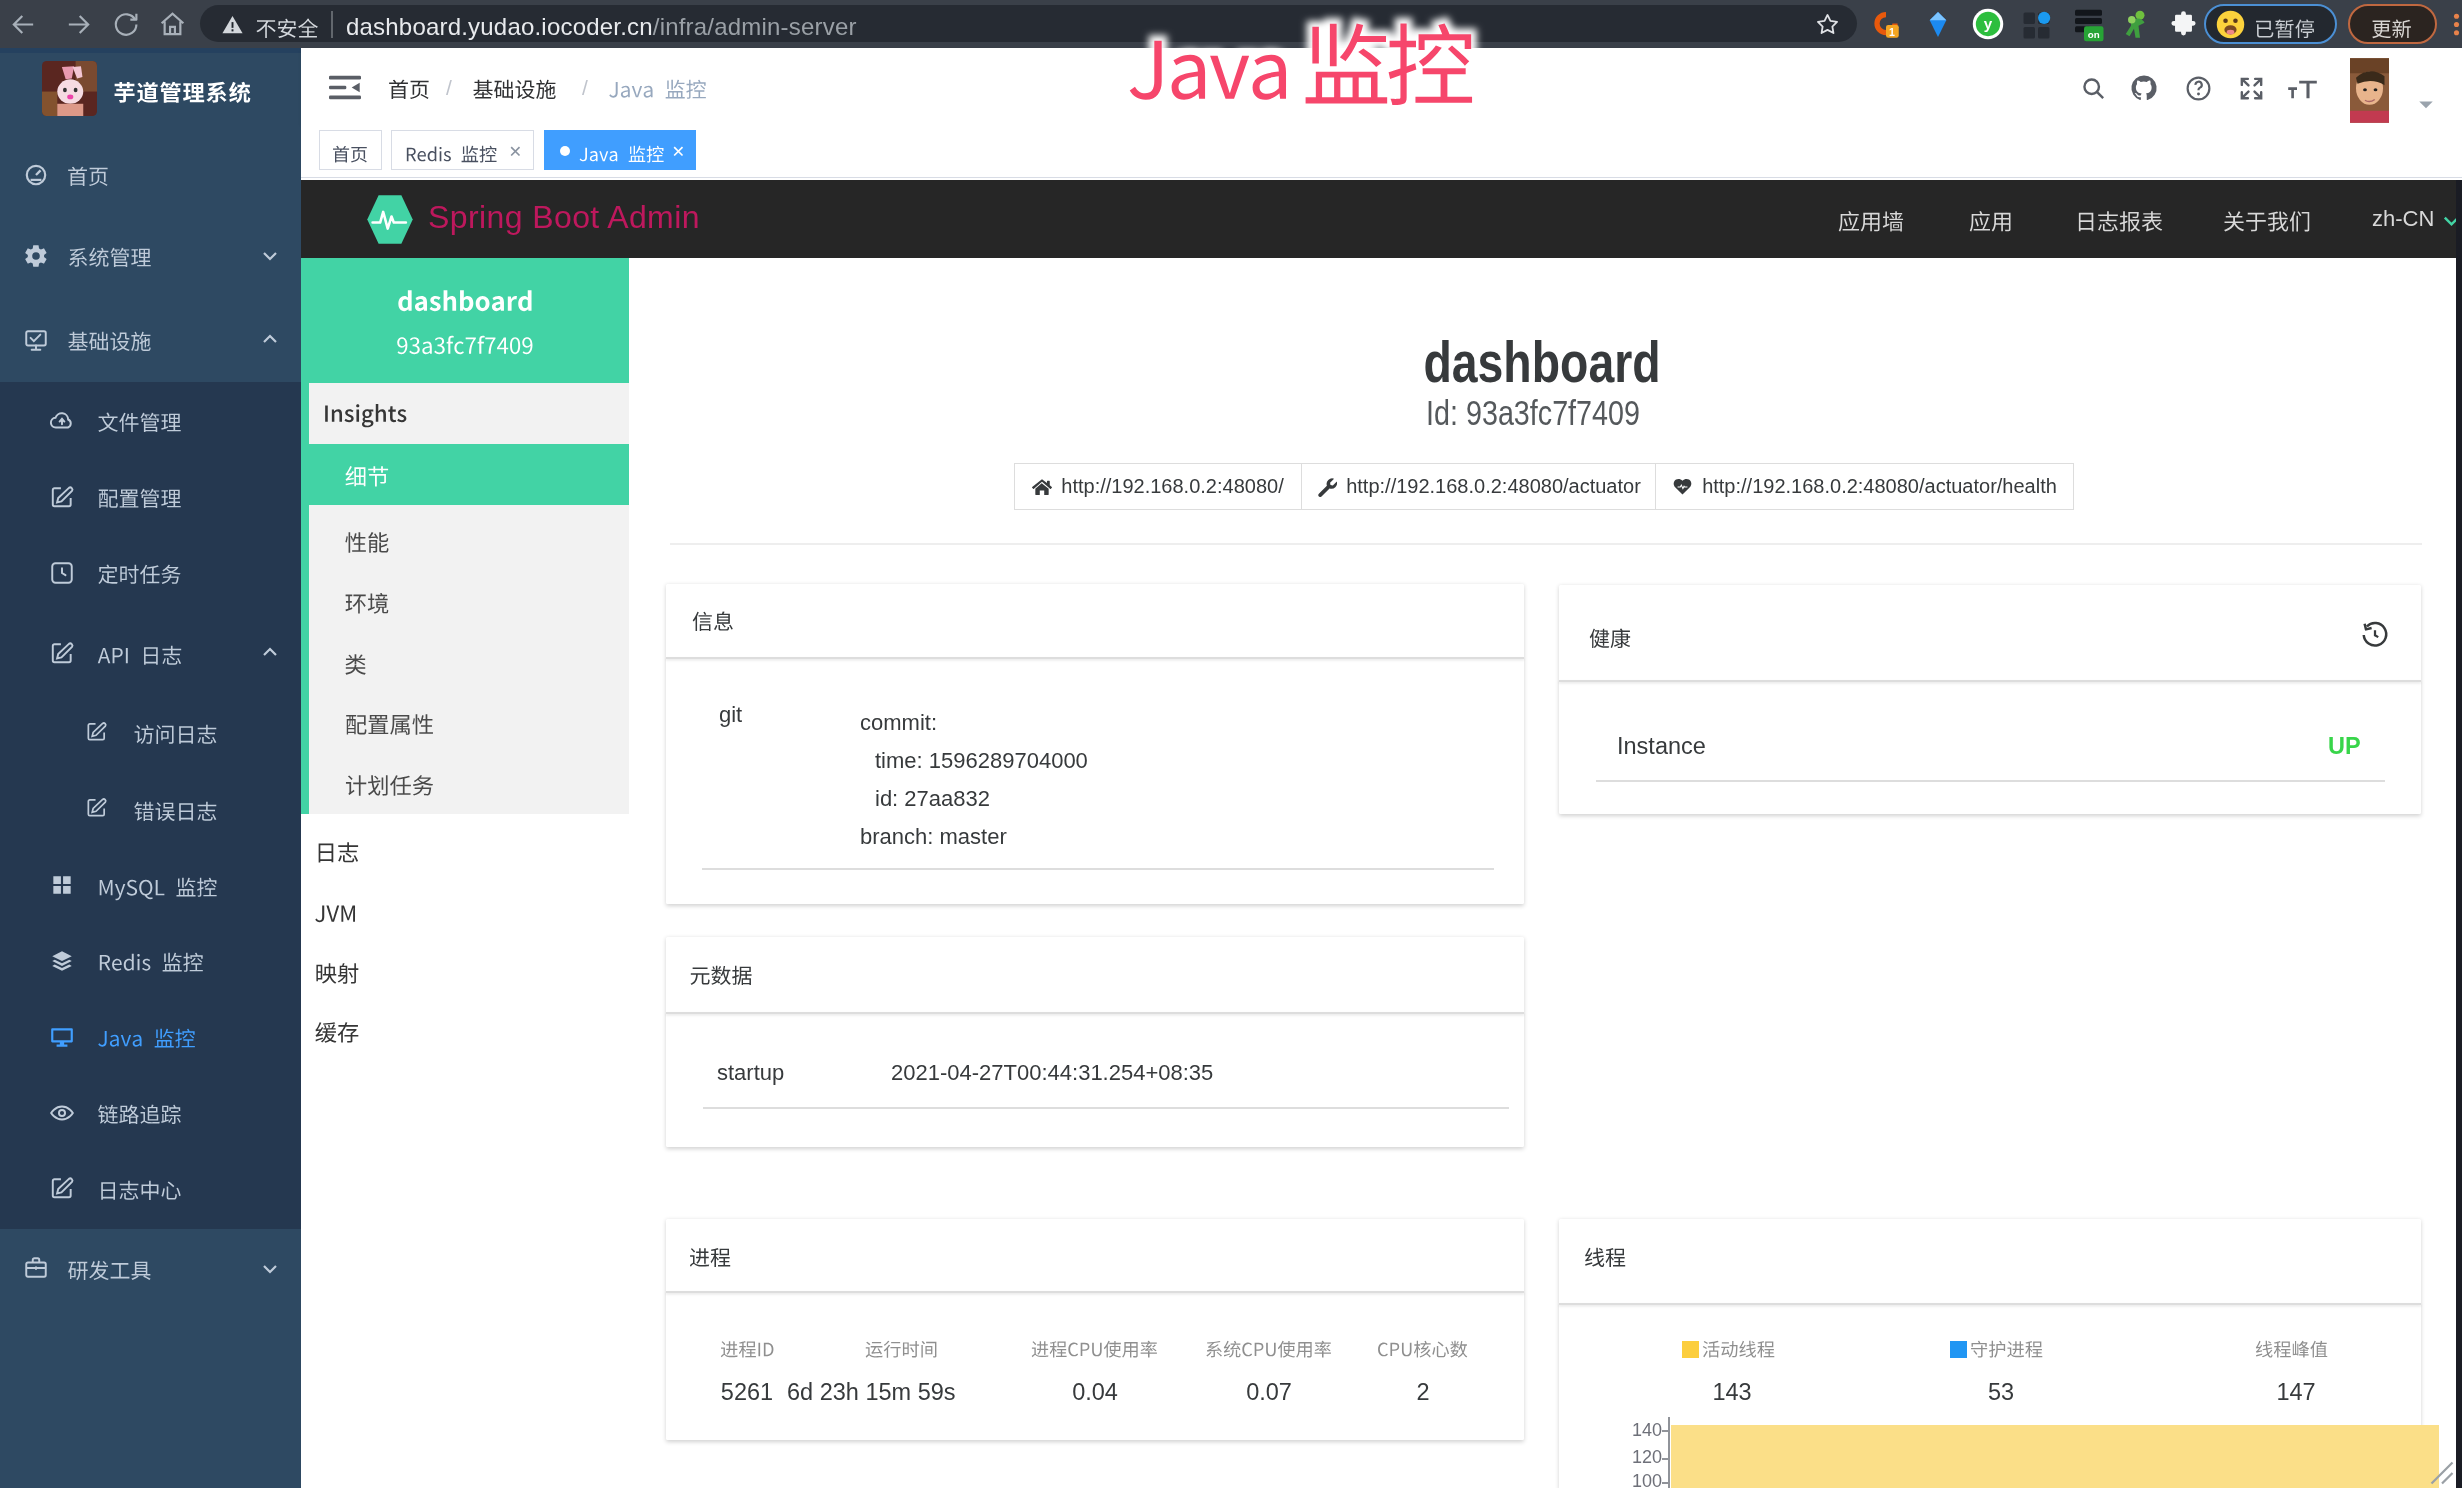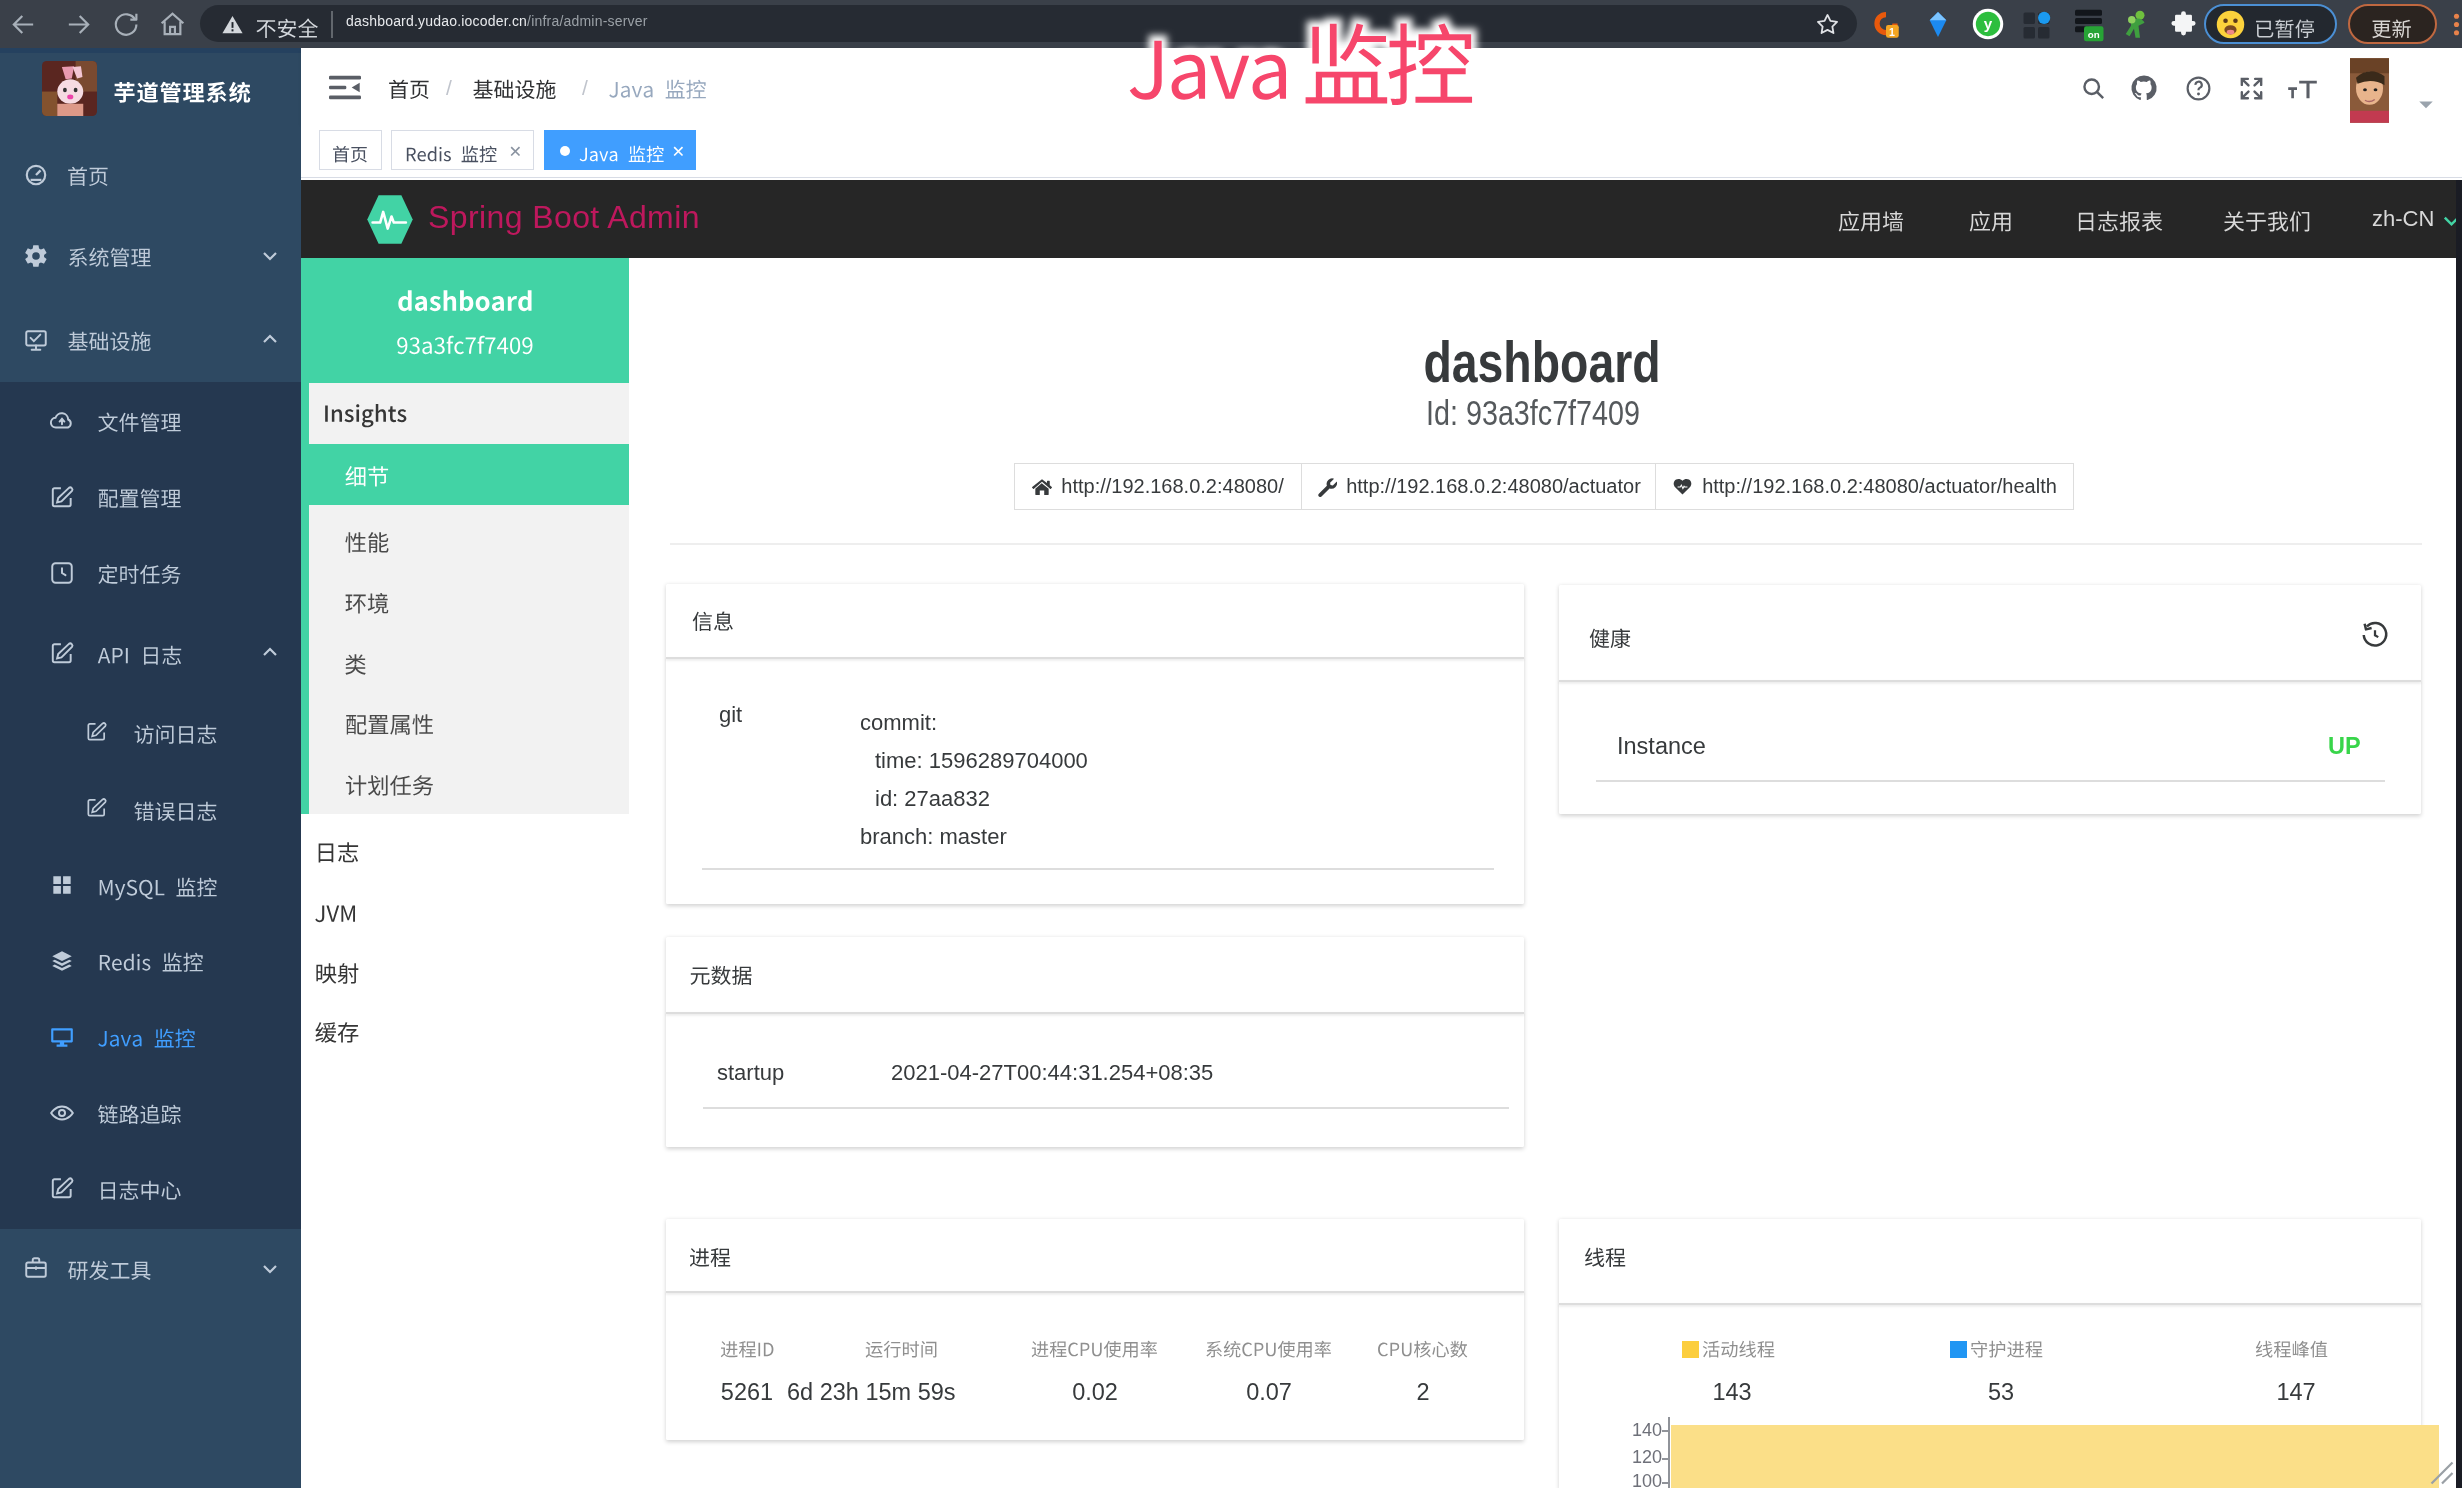--- a/index.html
+++ b/index.html
@@ -36,21 +36,21 @@
       <rect x="11" y="9.5" width="2" height="6" fill="#20252d"></rect>
       <rect x="11" y="17" width="2" height="2.2" fill="#20252d"></rect>
     </svg>
   </div>
 <div style="position:absolute;left:255px;top:12px;">
     <svg width="64" height="31" viewBox="0 -32.5 84 41.4" style="overflow:visible">
       <path d="M15.7 -13.4C19.0 -11.1 23.2 -7.8 25.2 -5.7L26.9 -7.3C24.8 -9.5 20.5 -12.6 17.2 -14.7ZM1.9 -21.6V-19.4H14.4C11.6 -14.6 6.8 -9.9 1.2 -7.1C1.7 -6.7 2.3 -5.8 2.7 -5.3C6.6 -7.3 10.0 -10.2 12.9 -13.5V2.2H15.1V-16.4C15.8 -17.3 16.5 -18.4 17.1 -19.4H26.1V-21.6Z M39.6 -23.0C40.0 -22.2 40.5 -21.2 40.9 -20.3H30.6V-14.6H32.7V-18.3H51.2V-14.6H53.4V-20.3H43.4C43.0 -21.2 42.3 -22.6 41.7 -23.6ZM46.4 -10.6C45.5 -8.3 44.3 -6.5 42.7 -5.0C40.7 -5.8 38.6 -6.5 36.7 -7.2C37.4 -8.2 38.1 -9.4 38.9 -10.6ZM36.4 -10.6C35.4 -9.0 34.3 -7.4 33.4 -6.2C35.7 -5.5 38.3 -4.5 40.8 -3.5C38.1 -1.7 34.6 -0.5 30.3 0.3C30.7 0.7 31.4 1.7 31.6 2.2C36.2 1.2 40.0 -0.3 43.0 -2.5C46.5 -1.0 49.8 0.6 51.9 2.0L53.6 0.2C51.4 -1.1 48.2 -2.7 44.8 -4.1C46.5 -5.9 47.8 -8.0 48.8 -10.6H54.2V-12.6H40.0C40.8 -14.0 41.5 -15.4 42.1 -16.7L39.8 -17.1C39.2 -15.7 38.4 -14.1 37.5 -12.6H29.9V-10.6Z M69.8 -23.8C67.0 -19.4 61.9 -15.3 56.7 -12.9C57.3 -12.5 57.9 -11.8 58.2 -11.2C59.3 -11.8 60.4 -12.4 61.5 -13.1V-11.3H68.9V-6.9H61.7V-5.1H68.9V-0.4H58.1V1.5H82.0V-0.4H71.1V-5.1H78.7V-6.9H71.1V-11.3H78.7V-13.2C79.7 -12.4 80.8 -11.8 81.9 -11.1C82.2 -11.7 82.8 -12.5 83.4 -12.9C78.8 -15.3 74.6 -18.2 71.2 -22.2L71.7 -23.0ZM61.6 -13.2C64.8 -15.2 67.7 -17.8 70.0 -20.7C72.7 -17.6 75.5 -15.3 78.6 -13.2Z" fill="#d3d7dc"></path>
     </svg>
   </div>
 <div class="abs" style="left:331px;top:10.6px;width:1.5px;height:27px;background:#62676d"></div>
-<div class="abs" style="left:346px;top:13px;font-size:14px;color:#e8eaed;letter-spacing:0.2px">dashboard.yudao.iocoder.cn<span style="color:#9aa0a6">/infra/admin-server</span></div>
+<div class="abs" style="left:346px;top:13px;font-size:24px;color:#e8eaed;letter-spacing:0.2px">dashboard.yudao.iocoder.cn<span style="color:#9aa0a6">/infra/admin-server</span></div>
 <div style="position:absolute;left:1814px;top:10.6px;">
     <svg width="27" height="27" viewBox="0 0 24 24" fill="none" stroke="#dfe1e5" stroke-width="1.6" stroke-linejoin="round">
       <path d="M12 3.5l2.6 5.3 5.9.9-4.2 4.1 1 5.8-5.3-2.8-5.3 2.8 1-5.8L3.5 9.7l5.9-.9z"></path>
     </svg>
   </div>
 <div style="position:absolute;left:1871px;top:10px;">
     <svg width="30" height="30" viewBox="0 0 40 40">
       <path d="M20 6a12 12 0 1 0 12 12" fill="none" stroke="#e8590c" stroke-width="7"></path>
       <rect x="20" y="20" width="17" height="17" rx="3" fill="#f5a623"></rect>
       <text x="28" y="34" font-size="14" font-weight="bold" fill="#fff" text-anchor="middle" font-family="Liberation Sans">1</text>
@@ -622,21 +622,21 @@
     <svg width="73" height="27" viewBox="0 -27.8 96 35.5" style="overflow:visible">
       <path d="M9.1 -18.6V-16.9H21.2V-18.6ZM1.6 -17.7C3.0 -16.7 4.9 -15.3 5.9 -14.5L7.1 -15.8C6.1 -16.6 4.2 -18.0 2.8 -18.9ZM9.0 -2.9C9.7 -3.2 10.8 -3.3 19.8 -4.1L20.7 -2.2L22.3 -3.1C21.4 -4.9 19.5 -8.0 18.0 -10.4L16.5 -9.7C17.3 -8.4 18.1 -7.0 18.9 -5.6L11.0 -5.0C12.3 -6.9 13.6 -9.2 14.5 -11.5H22.9V-13.2H7.5V-11.5H12.4C11.5 -9.0 10.1 -6.7 9.7 -6.1C9.2 -5.3 8.8 -4.8 8.4 -4.7C8.6 -4.2 8.9 -3.2 9.0 -2.9ZM6.0 -11.8H1.0V-10.1H4.3V-2.4C3.3 -2.0 2.1 -0.9 0.9 0.4L2.2 2.0C3.3 0.4 4.5 -1.0 5.3 -1.0C5.9 -1.0 6.7 -0.2 7.7 0.4C9.4 1.4 11.4 1.7 14.3 1.7C16.9 1.7 21.0 1.6 22.7 1.5C22.7 0.9 23.0 0.0 23.2 -0.5C20.7 -0.2 17.1 -0.0 14.4 -0.0C11.7 -0.0 9.7 -0.2 8.1 -1.2C7.1 -1.8 6.6 -2.3 6.0 -2.5Z M34.4 -18.7V-17.0H46.2V-18.7ZM30.4 -20.2C29.2 -18.4 26.9 -16.3 24.8 -14.9C25.2 -14.6 25.7 -13.9 25.9 -13.5C28.1 -15.0 30.5 -17.4 32.1 -19.5ZM33.4 -12.1V-10.4H41.5V-0.4C41.5 -0.0 41.3 0.1 40.8 0.1C40.4 0.1 38.8 0.1 37.1 0.1C37.3 0.6 37.6 1.3 37.7 1.8C40.0 1.8 41.4 1.8 42.2 1.6C43.0 1.3 43.3 0.7 43.3 -0.4V-10.4H46.9V-12.1ZM31.4 -15.0C29.7 -12.3 27.1 -9.5 24.6 -7.7C25.0 -7.4 25.6 -6.6 25.9 -6.2C26.8 -6.9 27.7 -7.8 28.6 -8.7V2.0H30.4V-10.7C31.4 -11.9 32.3 -13.2 33.1 -14.4Z M59.4 -10.8C60.6 -9.0 62.3 -6.5 63.0 -5.0L64.6 -5.9C63.8 -7.4 62.2 -9.8 60.9 -11.6ZM55.8 -9.6V-4.2H51.7V-9.6ZM55.8 -11.3H51.7V-16.5H55.8ZM49.9 -18.1V-0.6H51.7V-2.5H57.5V-18.1ZM66.3 -20.0V-15.4H58.6V-13.6H66.3V-0.8C66.3 -0.3 66.1 -0.1 65.7 -0.1C65.1 -0.1 63.4 -0.1 61.5 -0.2C61.8 0.4 62.0 1.2 62.2 1.7C64.6 1.7 66.1 1.7 67.0 1.3C67.8 1.1 68.2 0.5 68.2 -0.8V-13.6H71.1V-15.4H68.2V-20.0Z M74.2 -14.8V1.9H76.0V-14.8ZM74.5 -19.0C75.6 -17.9 76.9 -16.4 77.4 -15.5L78.9 -16.4C78.4 -17.4 77.1 -18.8 75.9 -19.8ZM81.1 -7.1H86.9V-3.8H81.1ZM81.1 -11.8H86.9V-8.6H81.1ZM79.5 -13.3V-2.4H88.6V-13.3ZM80.4 -18.8V-17.1H92.1V-0.3C92.1 0.0 92.0 0.1 91.7 0.2C91.3 0.2 90.4 0.2 89.4 0.1C89.6 0.6 89.8 1.4 89.9 1.8C91.4 1.8 92.4 1.8 93.1 1.5C93.7 1.2 93.9 0.7 93.9 -0.3V-18.8Z" fill="#8f8f8f"></path>
     </svg>
   </div>
 <div class="abs" style="left:787px;top:1379px;width:228px;text-align:left;font-size:23.5px;color:#373a3c">6d 23h 15m 59s</div>
 <div style="position:absolute;left:1031px;top:1335px;">
     <svg width="127" height="27" viewBox="0 -27.8 168 35.5" style="overflow:visible">
       <path d="M1.9 -18.7C3.3 -17.5 4.9 -15.7 5.6 -14.6L7.0 -15.8C6.2 -16.8 4.6 -18.5 3.2 -19.7ZM17.3 -19.7V-15.8H13.3V-19.7H11.5V-15.8H8.1V-14.1H11.5V-11.3L11.5 -9.8H8.0V-8.0H11.3C10.9 -6.2 10.2 -4.4 8.4 -3.1C8.7 -2.8 9.4 -2.1 9.6 -1.8C11.8 -3.4 12.7 -5.7 13.1 -8.0H17.3V-1.9H19.1V-8.0H22.7V-9.8H19.1V-14.1H22.2V-15.8H19.1V-19.7ZM13.3 -14.1H17.3V-9.8H13.3L13.3 -11.2ZM6.3 -11.5H1.2V-9.8H4.5V-2.9C3.4 -2.5 2.2 -1.4 0.9 -0.0L2.1 1.6C3.4 -0.0 4.5 -1.5 5.4 -1.5C5.9 -1.5 6.6 -0.7 7.7 -0.0C9.3 1.0 11.3 1.3 14.3 1.3C16.6 1.3 20.9 1.1 22.6 1.0C22.6 0.5 22.9 -0.4 23.1 -0.8C20.8 -0.6 17.2 -0.4 14.4 -0.4C11.6 -0.4 9.6 -0.6 8.0 -1.5C7.2 -2.0 6.7 -2.5 6.3 -2.8Z M36.8 -17.6H44.0V-13.2H36.8ZM35.1 -19.2V-11.6H45.8V-19.2ZM34.8 -5.0V-3.5H39.5V-0.3H33.1V1.3H47.1V-0.3H41.2V-3.5H46.1V-5.0H41.2V-7.9H46.6V-9.5H34.2V-7.9H39.5V-5.0ZM32.7 -19.8C30.9 -19.0 27.7 -18.3 25.0 -17.9C25.2 -17.5 25.5 -16.9 25.6 -16.5C26.7 -16.6 27.9 -16.8 29.1 -17.1V-13.4H25.2V-11.7H28.8C27.9 -9.0 26.2 -5.8 24.7 -4.1C25.0 -3.7 25.4 -3.0 25.6 -2.5C26.8 -4.0 28.1 -6.3 29.1 -8.8V1.9H30.9V-8.5C31.7 -7.5 32.6 -6.2 33.0 -5.5L34.1 -6.9C33.6 -7.5 31.6 -9.6 30.9 -10.2V-11.7H33.9V-13.4H30.9V-17.5C32.0 -17.8 33.0 -18.1 33.9 -18.4Z M57.0 0.3C59.3 0.3 61.1 -0.6 62.4 -2.2L61.2 -3.6C60.1 -2.4 58.8 -1.6 57.1 -1.6C53.8 -1.6 51.7 -4.4 51.7 -8.9C51.7 -13.2 53.9 -16.0 57.2 -16.0C58.7 -16.0 59.9 -15.3 60.8 -14.3L62.0 -15.7C61.0 -16.9 59.3 -17.9 57.2 -17.9C52.7 -17.9 49.4 -14.5 49.4 -8.8C49.4 -3.1 52.7 0.3 57.0 0.3Z M65.7 0.0H67.9V-7.0H70.8C74.7 -7.0 77.3 -8.7 77.3 -12.4C77.3 -16.3 74.7 -17.6 70.8 -17.6H65.7ZM67.9 -8.8V-15.8H70.5C73.6 -15.8 75.1 -15.0 75.1 -12.4C75.1 -9.9 73.7 -8.8 70.6 -8.8Z M87.2 0.3C90.7 0.3 93.5 -1.6 93.5 -7.2V-17.6H91.3V-7.2C91.3 -3.0 89.5 -1.6 87.2 -1.6C84.9 -1.6 83.1 -3.0 83.1 -7.2V-17.6H80.9V-7.2C80.9 -1.6 83.6 0.3 87.2 0.3Z M110.2 -20.1V-17.5H103.5V-15.8H110.2V-13.5H104.2V-6.8H110.1C109.9 -5.5 109.5 -4.3 108.8 -3.1C107.5 -4.0 106.5 -5.1 105.7 -6.4L104.2 -5.9C105.1 -4.3 106.3 -3.0 107.7 -1.9C106.6 -0.9 105.0 -0.1 102.6 0.5C103.0 0.9 103.5 1.6 103.7 2.0C106.2 1.2 108.0 0.2 109.2 -0.9C111.6 0.5 114.6 1.5 118.1 2.0C118.3 1.4 118.8 0.7 119.1 0.3C115.7 -0.0 112.7 -0.9 110.2 -2.2C111.2 -3.6 111.6 -5.2 111.8 -6.8H118.1V-13.5H111.9V-15.8H118.9V-17.5H111.9V-20.1ZM105.9 -12.0H110.2V-9.5L110.2 -8.4H105.9ZM111.9 -12.0H116.4V-8.4H111.9L111.9 -9.5ZM102.5 -20.2C101.1 -16.6 98.7 -13.0 96.3 -10.7C96.6 -10.3 97.1 -9.3 97.3 -8.9C98.2 -9.8 99.1 -10.9 100.0 -12.1V2.0H101.7V-14.7C102.6 -16.3 103.5 -18.0 104.2 -19.7Z M123.5 -18.5V-9.8C123.5 -6.4 123.2 -2.1 120.6 0.9C121.0 1.1 121.7 1.7 122.0 2.0C123.8 0.0 124.6 -2.8 125.0 -5.4H131.0V1.7H132.8V-5.4H139.3V-0.5C139.3 -0.1 139.2 0.0 138.7 0.1C138.2 0.1 136.6 0.1 134.9 0.0C135.1 0.5 135.4 1.3 135.5 1.8C137.8 1.8 139.2 1.8 140.0 1.5C140.8 1.2 141.1 0.6 141.1 -0.5V-18.5ZM125.3 -16.8H131.0V-12.9H125.3ZM139.3 -16.8V-12.9H132.8V-16.8ZM125.3 -11.2H131.0V-7.2H125.2C125.2 -8.1 125.3 -9.0 125.3 -9.8ZM139.3 -11.2V-7.2H132.8V-11.2Z M163.7 -15.4C162.9 -14.5 161.4 -13.2 160.3 -12.4L161.6 -11.5C162.7 -12.2 164.1 -13.4 165.2 -14.5ZM145.2 -8.1 146.1 -6.6C147.6 -7.4 149.6 -8.5 151.5 -9.5L151.1 -10.8C148.9 -9.8 146.6 -8.7 145.2 -8.1ZM145.8 -14.4C147.1 -13.6 148.7 -12.4 149.5 -11.5L150.8 -12.6C150.0 -13.5 148.4 -14.6 147.1 -15.4ZM160.1 -9.8C161.7 -8.8 163.8 -7.3 164.8 -6.4L166.1 -7.5C165.1 -8.4 162.9 -9.8 161.3 -10.8ZM145.0 -4.8V-3.2H154.8V1.9H156.8V-3.2H166.6V-4.8H156.8V-6.8H154.8V-4.8ZM154.2 -19.9C154.6 -19.3 155.0 -18.6 155.4 -18.0H145.5V-16.3H154.3C153.6 -15.2 152.8 -14.2 152.5 -13.9C152.1 -13.5 151.8 -13.2 151.4 -13.1C151.6 -12.7 151.8 -12.0 151.9 -11.6C152.3 -11.7 152.8 -11.9 155.6 -12.1C154.4 -10.9 153.4 -10.0 152.9 -9.6C152.1 -8.9 151.5 -8.4 150.9 -8.4C151.1 -7.9 151.4 -7.1 151.4 -6.8C151.9 -7.0 152.8 -7.2 159.1 -7.8C159.4 -7.3 159.6 -6.9 159.7 -6.5L161.2 -7.1C160.7 -8.2 159.5 -10.0 158.4 -11.2L157.0 -10.6C157.4 -10.2 157.8 -9.6 158.2 -9.1L154.0 -8.7C156.1 -10.4 158.2 -12.5 160.1 -14.8L158.6 -15.6C158.1 -14.9 157.6 -14.3 157.0 -13.6L153.9 -13.4C154.7 -14.3 155.5 -15.3 156.2 -16.3H166.4V-18.0H157.5C157.1 -18.7 156.6 -19.6 156.0 -20.3Z" fill="#8f8f8f"></path>
     </svg>
   </div>
-<div class="abs" style="left:981px;top:1379px;width:228px;text-align:center;font-size:23.5px;color:#373a3c">0.02</div>
+<div class="abs" style="left:981px;top:1379px;width:228px;text-align:center;font-size:23.5px;color:#373a3c">0.04</div>
 <div style="position:absolute;left:1205px;top:1335px;">
     <svg width="127" height="27" viewBox="0 -27.8 168 35.5" style="overflow:visible">
       <path d="M6.9 -5.4C5.6 -3.6 3.6 -1.9 1.7 -0.7C2.2 -0.5 2.9 0.1 3.3 0.5C5.1 -0.8 7.2 -2.8 8.7 -4.7ZM15.3 -4.6C17.3 -3.0 19.7 -0.8 20.9 0.5L22.5 -0.6C21.2 -1.9 18.7 -4.0 16.7 -5.5ZM15.9 -10.7C16.6 -10.1 17.2 -9.4 17.9 -8.7L7.3 -8.0C10.9 -9.8 14.6 -12.0 18.1 -14.7L16.8 -15.8C15.6 -14.9 14.2 -13.9 13.0 -13.0L7.1 -12.7C8.8 -14.0 10.6 -15.5 12.2 -17.2C15.3 -17.5 18.2 -17.9 20.5 -18.5L19.3 -20.0C15.4 -19.0 8.4 -18.4 2.6 -18.1C2.8 -17.7 3.0 -16.9 3.0 -16.5C5.1 -16.6 7.4 -16.8 9.6 -16.9C8.1 -15.3 6.3 -13.9 5.7 -13.5C4.9 -12.9 4.4 -12.6 3.9 -12.5C4.1 -12.0 4.3 -11.3 4.4 -10.9C4.9 -11.1 5.6 -11.2 10.5 -11.5C8.5 -10.2 6.7 -9.2 5.9 -8.9C4.4 -8.1 3.3 -7.7 2.5 -7.6C2.8 -7.1 3.0 -6.2 3.1 -5.9C3.8 -6.1 4.7 -6.3 11.3 -6.8V-0.5C11.3 -0.2 11.2 -0.1 10.8 -0.1C10.4 -0.1 9.1 -0.1 7.7 -0.1C8.0 0.4 8.3 1.1 8.4 1.7C10.1 1.7 11.3 1.6 12.1 1.3C12.9 1.1 13.1 0.6 13.1 -0.5V-6.9L19.1 -7.3C19.8 -6.6 20.4 -5.8 20.8 -5.2L22.2 -6.0C21.2 -7.5 19.2 -9.7 17.3 -11.4Z M40.8 -8.4V-0.9C40.8 0.9 41.2 1.4 42.8 1.4C43.2 1.4 44.6 1.4 45.0 1.4C46.4 1.4 46.9 0.5 47.0 -2.7C46.5 -2.9 45.8 -3.1 45.5 -3.5C45.4 -0.6 45.3 -0.1 44.8 -0.1C44.5 -0.1 43.3 -0.1 43.1 -0.1C42.6 -0.1 42.5 -0.2 42.5 -0.9V-8.4ZM36.2 -8.4C36.1 -3.6 35.5 -1.1 31.6 0.4C32.0 0.7 32.5 1.4 32.7 1.8C37.1 0.1 37.8 -3.0 38.0 -8.4ZM25.0 -1.3 25.4 0.5C27.6 -0.2 30.4 -1.1 33.1 -2.0L32.8 -3.5C29.9 -2.7 27.0 -1.8 25.0 -1.3ZM38.3 -19.8C38.7 -18.8 39.3 -17.5 39.6 -16.7H33.8V-15.0H38.1C37.0 -13.6 35.4 -11.4 34.8 -10.8C34.3 -10.4 33.7 -10.2 33.3 -10.1C33.5 -9.7 33.8 -8.8 33.9 -8.4C34.6 -8.6 35.6 -8.8 44.3 -9.6C44.7 -8.9 45.0 -8.3 45.3 -7.8L46.8 -8.7C46.1 -10.1 44.5 -12.3 43.2 -14.0L41.8 -13.3C42.3 -12.6 42.9 -11.8 43.4 -11.0L36.8 -10.4C37.8 -11.8 39.2 -13.6 40.2 -15.0H46.8V-16.7H39.8L41.4 -17.2C41.1 -17.9 40.5 -19.2 39.9 -20.2ZM25.4 -10.2C25.8 -10.3 26.4 -10.4 29.2 -10.8C28.2 -9.3 27.3 -8.2 26.8 -7.7C26.1 -6.8 25.5 -6.2 25.0 -6.1C25.2 -5.6 25.5 -4.8 25.6 -4.4C26.1 -4.7 26.9 -4.9 32.9 -6.2C32.8 -6.6 32.8 -7.3 32.8 -7.8L28.3 -6.9C30.1 -9.0 31.9 -11.6 33.4 -14.2L31.8 -15.2C31.4 -14.3 30.9 -13.4 30.3 -12.5L27.4 -12.2C28.8 -14.3 30.3 -16.9 31.4 -19.4L29.6 -20.3C28.6 -17.4 26.8 -14.3 26.2 -13.5C25.7 -12.6 25.2 -12.1 24.8 -12.0C25.0 -11.5 25.3 -10.5 25.4 -10.2Z M57.0 0.3C59.3 0.3 61.1 -0.6 62.4 -2.2L61.2 -3.6C60.1 -2.4 58.8 -1.6 57.1 -1.6C53.8 -1.6 51.7 -4.4 51.7 -8.9C51.7 -13.2 53.9 -16.0 57.2 -16.0C58.7 -16.0 59.9 -15.3 60.8 -14.3L62.0 -15.7C61.0 -16.9 59.3 -17.9 57.2 -17.9C52.7 -17.9 49.4 -14.5 49.4 -8.8C49.4 -3.1 52.7 0.3 57.0 0.3Z M65.7 0.0H67.9V-7.0H70.8C74.7 -7.0 77.3 -8.7 77.3 -12.4C77.3 -16.3 74.7 -17.6 70.8 -17.6H65.7ZM67.9 -8.8V-15.8H70.5C73.6 -15.8 75.1 -15.0 75.1 -12.4C75.1 -9.9 73.7 -8.8 70.6 -8.8Z M87.2 0.3C90.7 0.3 93.5 -1.6 93.5 -7.2V-17.6H91.3V-7.2C91.3 -3.0 89.5 -1.6 87.2 -1.6C84.9 -1.6 83.1 -3.0 83.1 -7.2V-17.6H80.9V-7.2C80.9 -1.6 83.6 0.3 87.2 0.3Z M110.2 -20.1V-17.5H103.5V-15.8H110.2V-13.5H104.2V-6.8H110.1C109.9 -5.5 109.5 -4.3 108.8 -3.1C107.5 -4.0 106.5 -5.1 105.7 -6.4L104.2 -5.9C105.1 -4.3 106.3 -3.0 107.7 -1.9C106.6 -0.9 105.0 -0.1 102.6 0.5C103.0 0.9 103.5 1.6 103.7 2.0C106.2 1.2 108.0 0.2 109.2 -0.9C111.6 0.5 114.6 1.5 118.1 2.0C118.3 1.4 118.8 0.7 119.1 0.3C115.7 -0.0 112.7 -0.9 110.2 -2.2C111.2 -3.6 111.6 -5.2 111.8 -6.8H118.1V-13.5H111.9V-15.8H118.9V-17.5H111.9V-20.1ZM105.9 -12.0H110.2V-9.5L110.2 -8.4H105.9ZM111.9 -12.0H116.4V-8.4H111.9L111.9 -9.5ZM102.5 -20.2C101.1 -16.6 98.7 -13.0 96.3 -10.7C96.6 -10.3 97.1 -9.3 97.3 -8.9C98.2 -9.8 99.1 -10.9 100.0 -12.1V2.0H101.7V-14.7C102.6 -16.3 103.5 -18.0 104.2 -19.7Z M123.5 -18.5V-9.8C123.5 -6.4 123.2 -2.1 120.6 0.9C121.0 1.1 121.7 1.7 122.0 2.0C123.8 0.0 124.6 -2.8 125.0 -5.4H131.0V1.7H132.8V-5.4H139.3V-0.5C139.3 -0.1 139.2 0.0 138.7 0.1C138.2 0.1 136.6 0.1 134.9 0.0C135.1 0.5 135.4 1.3 135.5 1.8C137.8 1.8 139.2 1.8 140.0 1.5C140.8 1.2 141.1 0.6 141.1 -0.5V-18.5ZM125.3 -16.8H131.0V-12.9H125.3ZM139.3 -16.8V-12.9H132.8V-16.8ZM125.3 -11.2H131.0V-7.2H125.2C125.2 -8.1 125.3 -9.0 125.3 -9.8ZM139.3 -11.2V-7.2H132.8V-11.2Z M163.7 -15.4C162.9 -14.5 161.4 -13.2 160.3 -12.4L161.6 -11.5C162.7 -12.2 164.1 -13.4 165.2 -14.5ZM145.2 -8.1 146.1 -6.6C147.6 -7.4 149.6 -8.5 151.5 -9.5L151.1 -10.8C148.9 -9.8 146.6 -8.7 145.2 -8.1ZM145.8 -14.4C147.1 -13.6 148.7 -12.4 149.5 -11.5L150.8 -12.6C150.0 -13.5 148.4 -14.6 147.1 -15.4ZM160.1 -9.8C161.7 -8.8 163.8 -7.3 164.8 -6.4L166.1 -7.5C165.1 -8.4 162.9 -9.8 161.3 -10.8ZM145.0 -4.8V-3.2H154.8V1.9H156.8V-3.2H166.6V-4.8H156.8V-6.8H154.8V-4.8ZM154.2 -19.9C154.6 -19.3 155.0 -18.6 155.4 -18.0H145.5V-16.3H154.3C153.6 -15.2 152.8 -14.2 152.5 -13.9C152.1 -13.5 151.8 -13.2 151.4 -13.1C151.6 -12.7 151.8 -12.0 151.9 -11.6C152.3 -11.7 152.8 -11.9 155.6 -12.1C154.4 -10.9 153.4 -10.0 152.9 -9.6C152.1 -8.9 151.5 -8.4 150.9 -8.4C151.1 -7.9 151.4 -7.1 151.4 -6.8C151.9 -7.0 152.8 -7.2 159.1 -7.8C159.4 -7.3 159.6 -6.9 159.7 -6.5L161.2 -7.1C160.7 -8.2 159.5 -10.0 158.4 -11.2L157.0 -10.6C157.4 -10.2 157.8 -9.6 158.2 -9.1L154.0 -8.7C156.1 -10.4 158.2 -12.5 160.1 -14.8L158.6 -15.6C158.1 -14.9 157.6 -14.3 157.0 -13.6L153.9 -13.4C154.7 -14.3 155.5 -15.3 156.2 -16.3H166.4V-18.0H157.5C157.1 -18.7 156.6 -19.6 156.0 -20.3Z" fill="#8f8f8f"></path>
     </svg>
   </div>
 <div class="abs" style="left:1155px;top:1379px;width:228px;text-align:center;font-size:23.5px;color:#373a3c">0.07</div>
 <div style="position:absolute;left:1377px;top:1335px;">
     <svg width="91" height="27" viewBox="0 -27.8 120 35.5" style="overflow:visible">
       <path d="M9.0 0.3C11.3 0.3 13.1 -0.6 14.4 -2.2L13.2 -3.6C12.1 -2.4 10.8 -1.6 9.1 -1.6C5.8 -1.6 3.7 -4.4 3.7 -8.9C3.7 -13.2 5.9 -16.0 9.2 -16.0C10.7 -16.0 11.9 -15.3 12.8 -14.3L14.0 -15.7C13.0 -16.9 11.3 -17.9 9.2 -17.9C4.7 -17.9 1.4 -14.5 1.4 -8.8C1.4 -3.1 4.7 0.3 9.0 0.3Z M17.7 0.0H19.9V-7.0H22.8C26.7 -7.0 29.3 -8.7 29.3 -12.4C29.3 -16.3 26.7 -17.6 22.8 -17.6H17.7ZM19.9 -8.8V-15.8H22.5C25.6 -15.8 27.1 -15.0 27.1 -12.4C27.1 -9.9 25.7 -8.8 22.6 -8.8Z M39.2 0.3C42.7 0.3 45.5 -1.6 45.5 -7.2V-17.6H43.3V-7.2C43.3 -3.0 41.5 -1.6 39.2 -1.6C36.9 -1.6 35.1 -3.0 35.1 -7.2V-17.6H32.9V-7.2C32.9 -1.6 35.6 0.3 39.2 0.3Z M68.4 -8.9C66.3 -4.8 61.7 -1.3 56.2 0.5C56.5 0.8 57.0 1.5 57.2 1.9C60.2 0.9 62.9 -0.6 65.2 -2.4C66.8 -1.1 68.6 0.6 69.6 1.7L70.9 0.5C70.0 -0.6 68.1 -2.2 66.5 -3.5C68.0 -4.9 69.3 -6.5 70.3 -8.2ZM62.5 -19.7C63.0 -18.8 63.5 -17.7 63.7 -16.9H57.4V-15.2H62.0C61.2 -13.8 59.9 -11.6 59.4 -11.1C59.0 -10.7 58.3 -10.6 57.8 -10.5C58.0 -10.1 58.3 -9.2 58.3 -8.7C58.8 -8.9 59.5 -9.0 63.8 -9.3C62.0 -7.5 59.8 -5.9 57.4 -4.8C57.7 -4.5 58.2 -3.8 58.4 -3.4C62.6 -5.5 66.3 -8.9 68.4 -12.6L66.6 -13.2C66.3 -12.4 65.8 -11.7 65.2 -10.9L61.1 -10.7C62.0 -12.0 63.1 -13.9 64.0 -15.2H70.8V-16.9H65.3L65.6 -17.0C65.4 -17.9 64.8 -19.2 64.2 -20.3ZM52.4 -20.2V-15.5H49.2V-13.8H52.3C51.6 -10.6 50.1 -6.7 48.6 -4.7C48.9 -4.3 49.4 -3.5 49.6 -3.0C50.6 -4.5 51.6 -7.0 52.4 -9.5V1.9H54.1V-10.7C54.8 -9.5 55.5 -8.1 55.9 -7.3L57.0 -8.6C56.5 -9.3 54.8 -12.0 54.1 -12.9V-13.8H56.9V-15.5H54.1V-20.2Z M78.9 -13.5V-1.6C78.9 0.8 79.7 1.5 82.2 1.5C82.8 1.5 86.5 1.5 87.1 1.5C89.8 1.5 90.4 0.1 90.6 -4.4C90.1 -4.6 89.4 -4.9 88.9 -5.2C88.7 -1.1 88.5 -0.2 87.0 -0.2C86.2 -0.2 83.0 -0.2 82.4 -0.2C81.0 -0.2 80.8 -0.4 80.8 -1.6V-13.5ZM75.0 -11.7C74.7 -8.8 73.9 -5.0 72.9 -2.6L74.7 -1.8C75.7 -4.4 76.4 -8.5 76.8 -11.3ZM90.1 -11.6C91.4 -8.8 92.7 -5.0 93.2 -2.5L95.0 -3.2C94.5 -5.7 93.1 -9.4 91.8 -12.3ZM80.0 -18.1C82.3 -16.5 85.1 -14.2 86.5 -12.6L87.8 -14.0C86.4 -15.5 83.5 -17.8 81.2 -19.3Z M106.4 -19.7C106.0 -18.8 105.2 -17.4 104.6 -16.5L105.8 -15.9C106.4 -16.7 107.3 -17.9 108.0 -19.0ZM97.9 -19.0C98.5 -18.0 99.2 -16.7 99.4 -15.9L100.8 -16.5C100.6 -17.3 99.9 -18.6 99.2 -19.6ZM105.6 -6.2C105.1 -5.0 104.3 -3.9 103.4 -3.0C102.5 -3.5 101.6 -3.9 100.7 -4.3C101.0 -4.9 101.4 -5.5 101.7 -6.2ZM98.4 -3.7C99.6 -3.2 100.9 -2.6 102.1 -2.0C100.6 -0.9 98.8 -0.1 96.8 0.3C97.1 0.7 97.5 1.3 97.7 1.7C99.9 1.1 101.9 0.2 103.6 -1.2C104.4 -0.7 105.1 -0.3 105.7 0.1L106.8 -1.0C106.3 -1.4 105.6 -1.8 104.8 -2.3C106.1 -3.6 107.1 -5.3 107.7 -7.4L106.7 -7.8L106.4 -7.8H102.5L103.0 -9.0L101.4 -9.3C101.2 -8.8 101.0 -8.3 100.8 -7.8H97.5V-6.2H100.0C99.5 -5.3 99.0 -4.4 98.4 -3.7ZM102.0 -20.2V-15.7H97.0V-14.2H101.4C100.3 -12.6 98.4 -11.2 96.7 -10.4C97.1 -10.1 97.5 -9.5 97.7 -9.1C99.2 -9.9 100.8 -11.2 102.0 -12.6V-9.7H103.7V-13.0C104.8 -12.1 106.3 -11.0 106.9 -10.4L107.9 -11.7C107.3 -12.1 105.2 -13.5 104.0 -14.2H108.6V-15.7H103.7V-20.2ZM110.9 -20.0C110.3 -15.7 109.2 -11.7 107.4 -9.2C107.7 -9.0 108.4 -8.4 108.7 -8.1C109.3 -9.0 109.9 -10.0 110.4 -11.2C110.9 -8.9 111.6 -6.7 112.5 -4.8C111.1 -2.5 109.2 -0.7 106.6 0.5C107.0 0.9 107.5 1.6 107.6 2.0C110.1 0.7 111.9 -1.0 113.4 -3.1C114.6 -1.1 116.0 0.6 117.9 1.7C118.2 1.2 118.7 0.6 119.1 0.3C117.1 -0.8 115.5 -2.5 114.3 -4.8C115.6 -7.2 116.4 -10.2 116.9 -13.8H118.6V-15.5H111.7C112.1 -16.8 112.3 -18.3 112.6 -19.7ZM115.2 -13.8C114.8 -11.1 114.3 -8.7 113.4 -6.6C112.5 -8.8 111.8 -11.2 111.4 -13.8Z" fill="#8f8f8f"></path>
     </svg>

